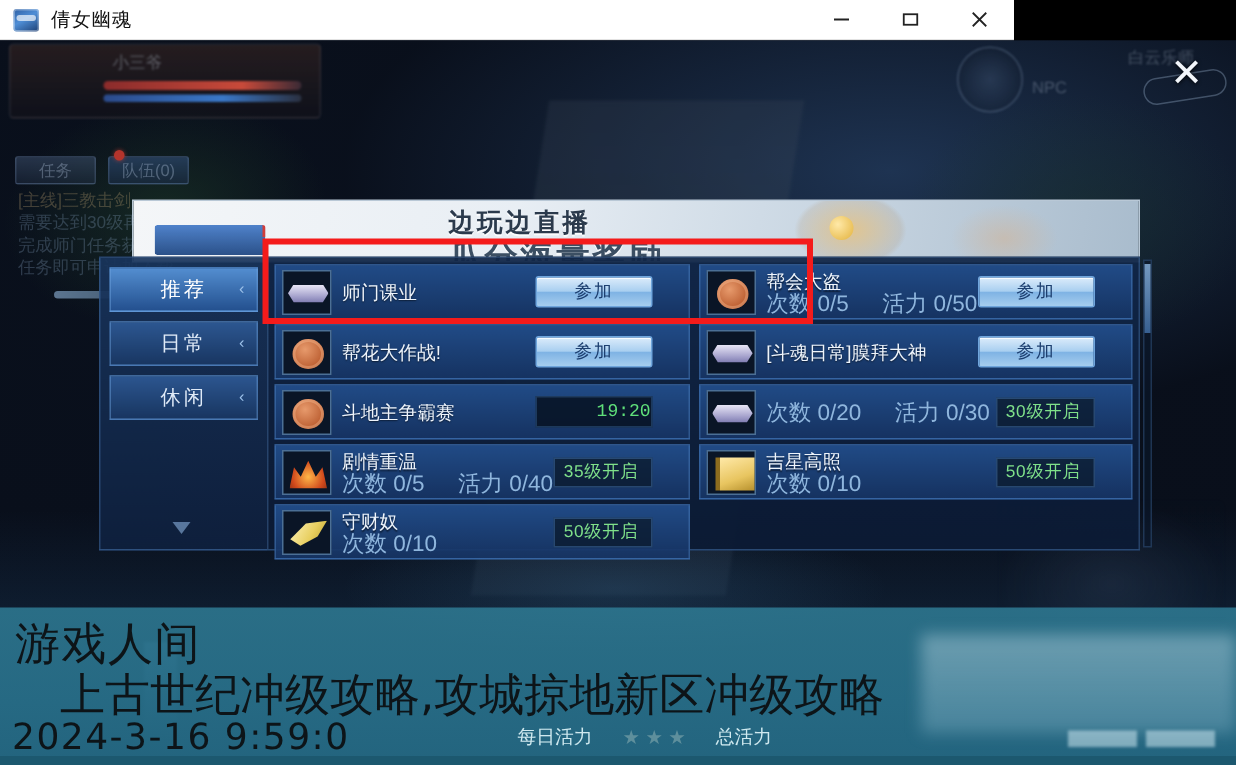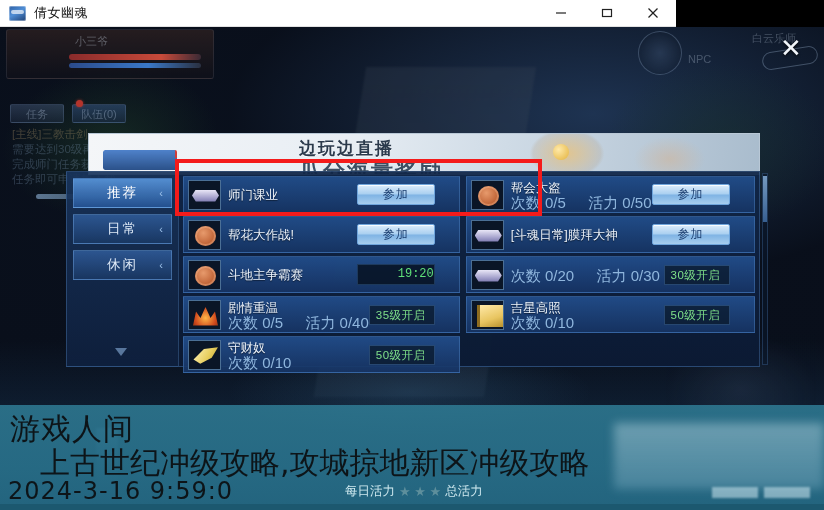--- a/index.html
+++ b/index.html
@@ -333,21 +333,21 @@
   .cap-line3 {
     position:absolute; left:8px; top:72px; font-size:24px; color:#0d1418;
     font-family:"DejaVu Sans","Liberation Sans",sans-serif; letter-spacing:1px;
   }
   .cap-blur {
     position:absolute; right:0; top:18px; width:210px; height:66px;
     background: linear-gradient(180deg, rgba(200,225,235,.42), rgba(150,195,215,.30));
     filter: blur(5px);
   }
   .cap-stats {
-    position:absolute; left:345px; top:78px; display:flex; align-items:center; gap:4px;
+    position:absolute; left:345px; top:78px; display:flex; align-items:center; gap:20px;
     color:#cfe9ef; font-size:12.5px;
   }
   .cap-stats .star { color:#5e8f9c; font-size:13px; }
   .cap-chips {
     position:absolute; right:14px; top:82px; display:flex; gap:6px;
   }
   .cap-chips span {
     display:block; width:46px; height:11px; background:rgba(205,232,240,.55); filter: blur(1px);
   }
   .cap-bottomline {

